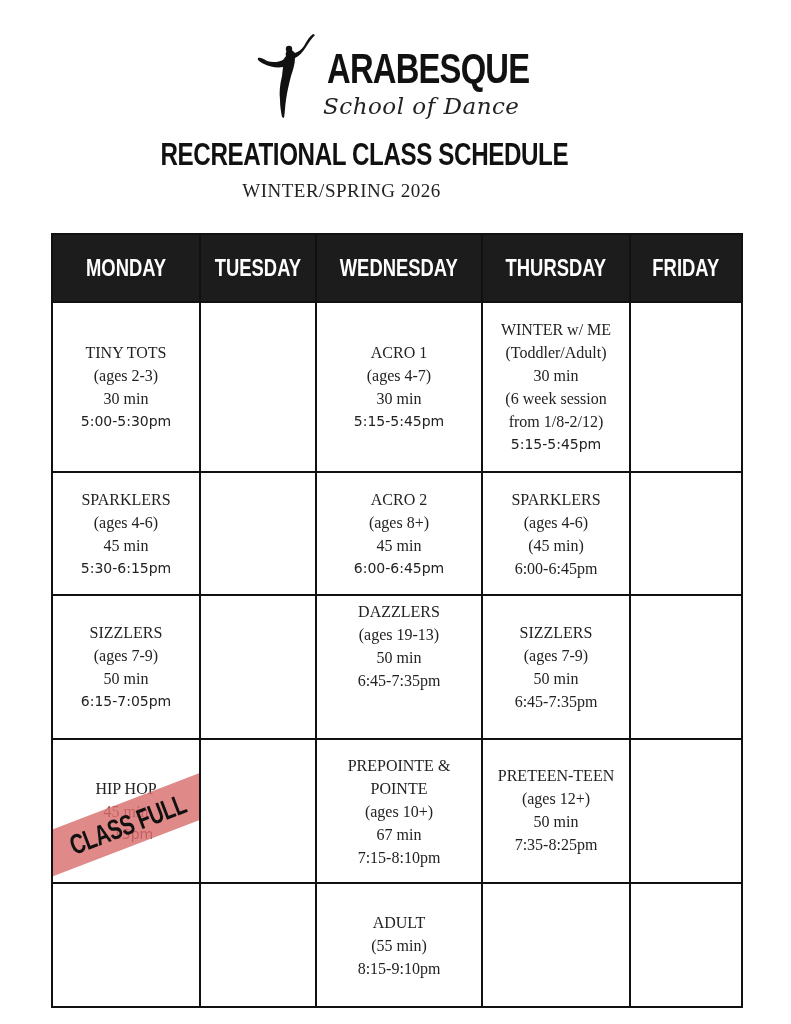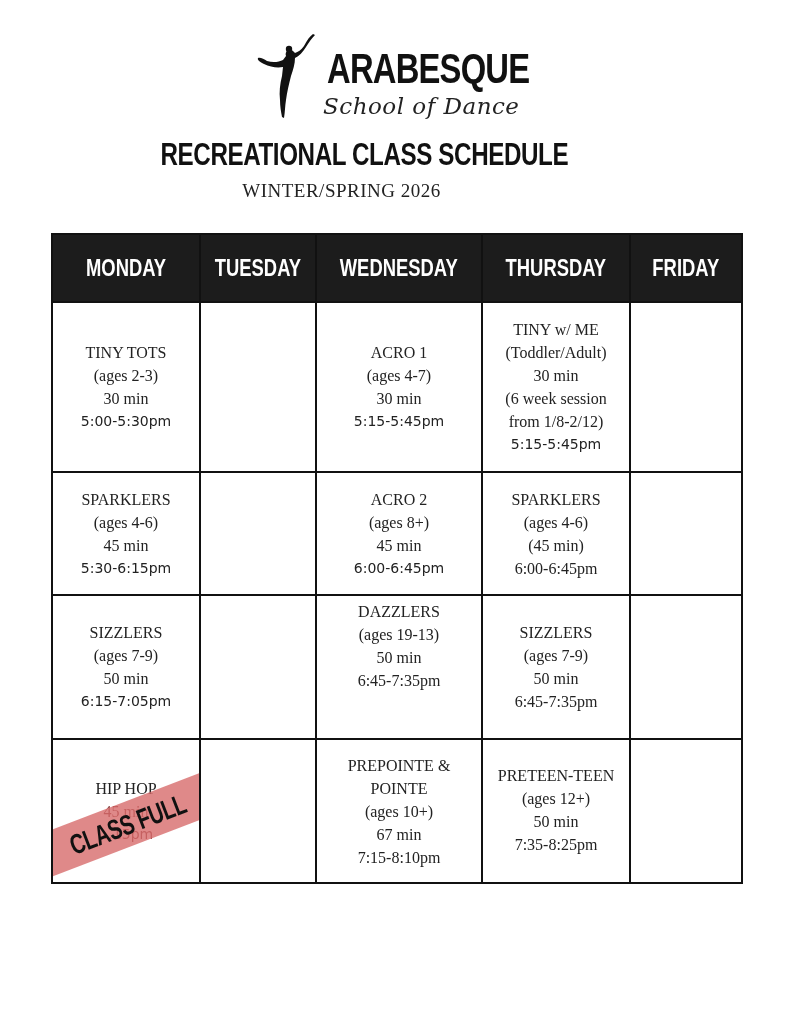--- a/index.html
+++ b/index.html
@@ -67,21 +67,21 @@
         <span class="line time">5:00-5:30pm</span>
       </td>
       <td></td>
       <td>
         <span class="line">ACRO 1</span>
         <span class="line">(ages 4-7)</span>
         <span class="line">30 min</span>
         <span class="line time">5:15-5:45pm</span>
       </td>
       <td>
-        <span class="line">TINY w/ ME</span>
+        <span class="line">WINTER w/ ME</span>
         <span class="line">(Toddler/Adult)</span>
         <span class="line">30 min</span>
         <span class="line">(6 week session</span>
         <span class="line">from 1/8-2/12)</span>
         <span class="line time">5:15-5:45pm</span>
       </td>
       <td></td>
     </tr>
 
     <tr style="height:123px">
@@ -149,14 +149,25 @@
       </td>
       <td style="vertical-align:top;padding-top:24px">
         <span class="line">PRETEEN-TEEN</span>
         <span class="line">(ages 12+)</span>
         <span class="line">50 min</span>
         <span class="line">7:35-8:25pm</span>
       </td>
       <td></td>
     </tr>
 
+    <tr style="height:124px">
+      <td></td>
+      <td></td>
+      <td>
+        <span class="line">ADULT</span>
+        <span class="line">(55 min)</span>
+        <span class="line">8:15-9:10pm</span>
+      </td>
+      <td></td>
+      <td></td>
+    </tr>
   </tbody>
 </table>
 
 </body></html>

